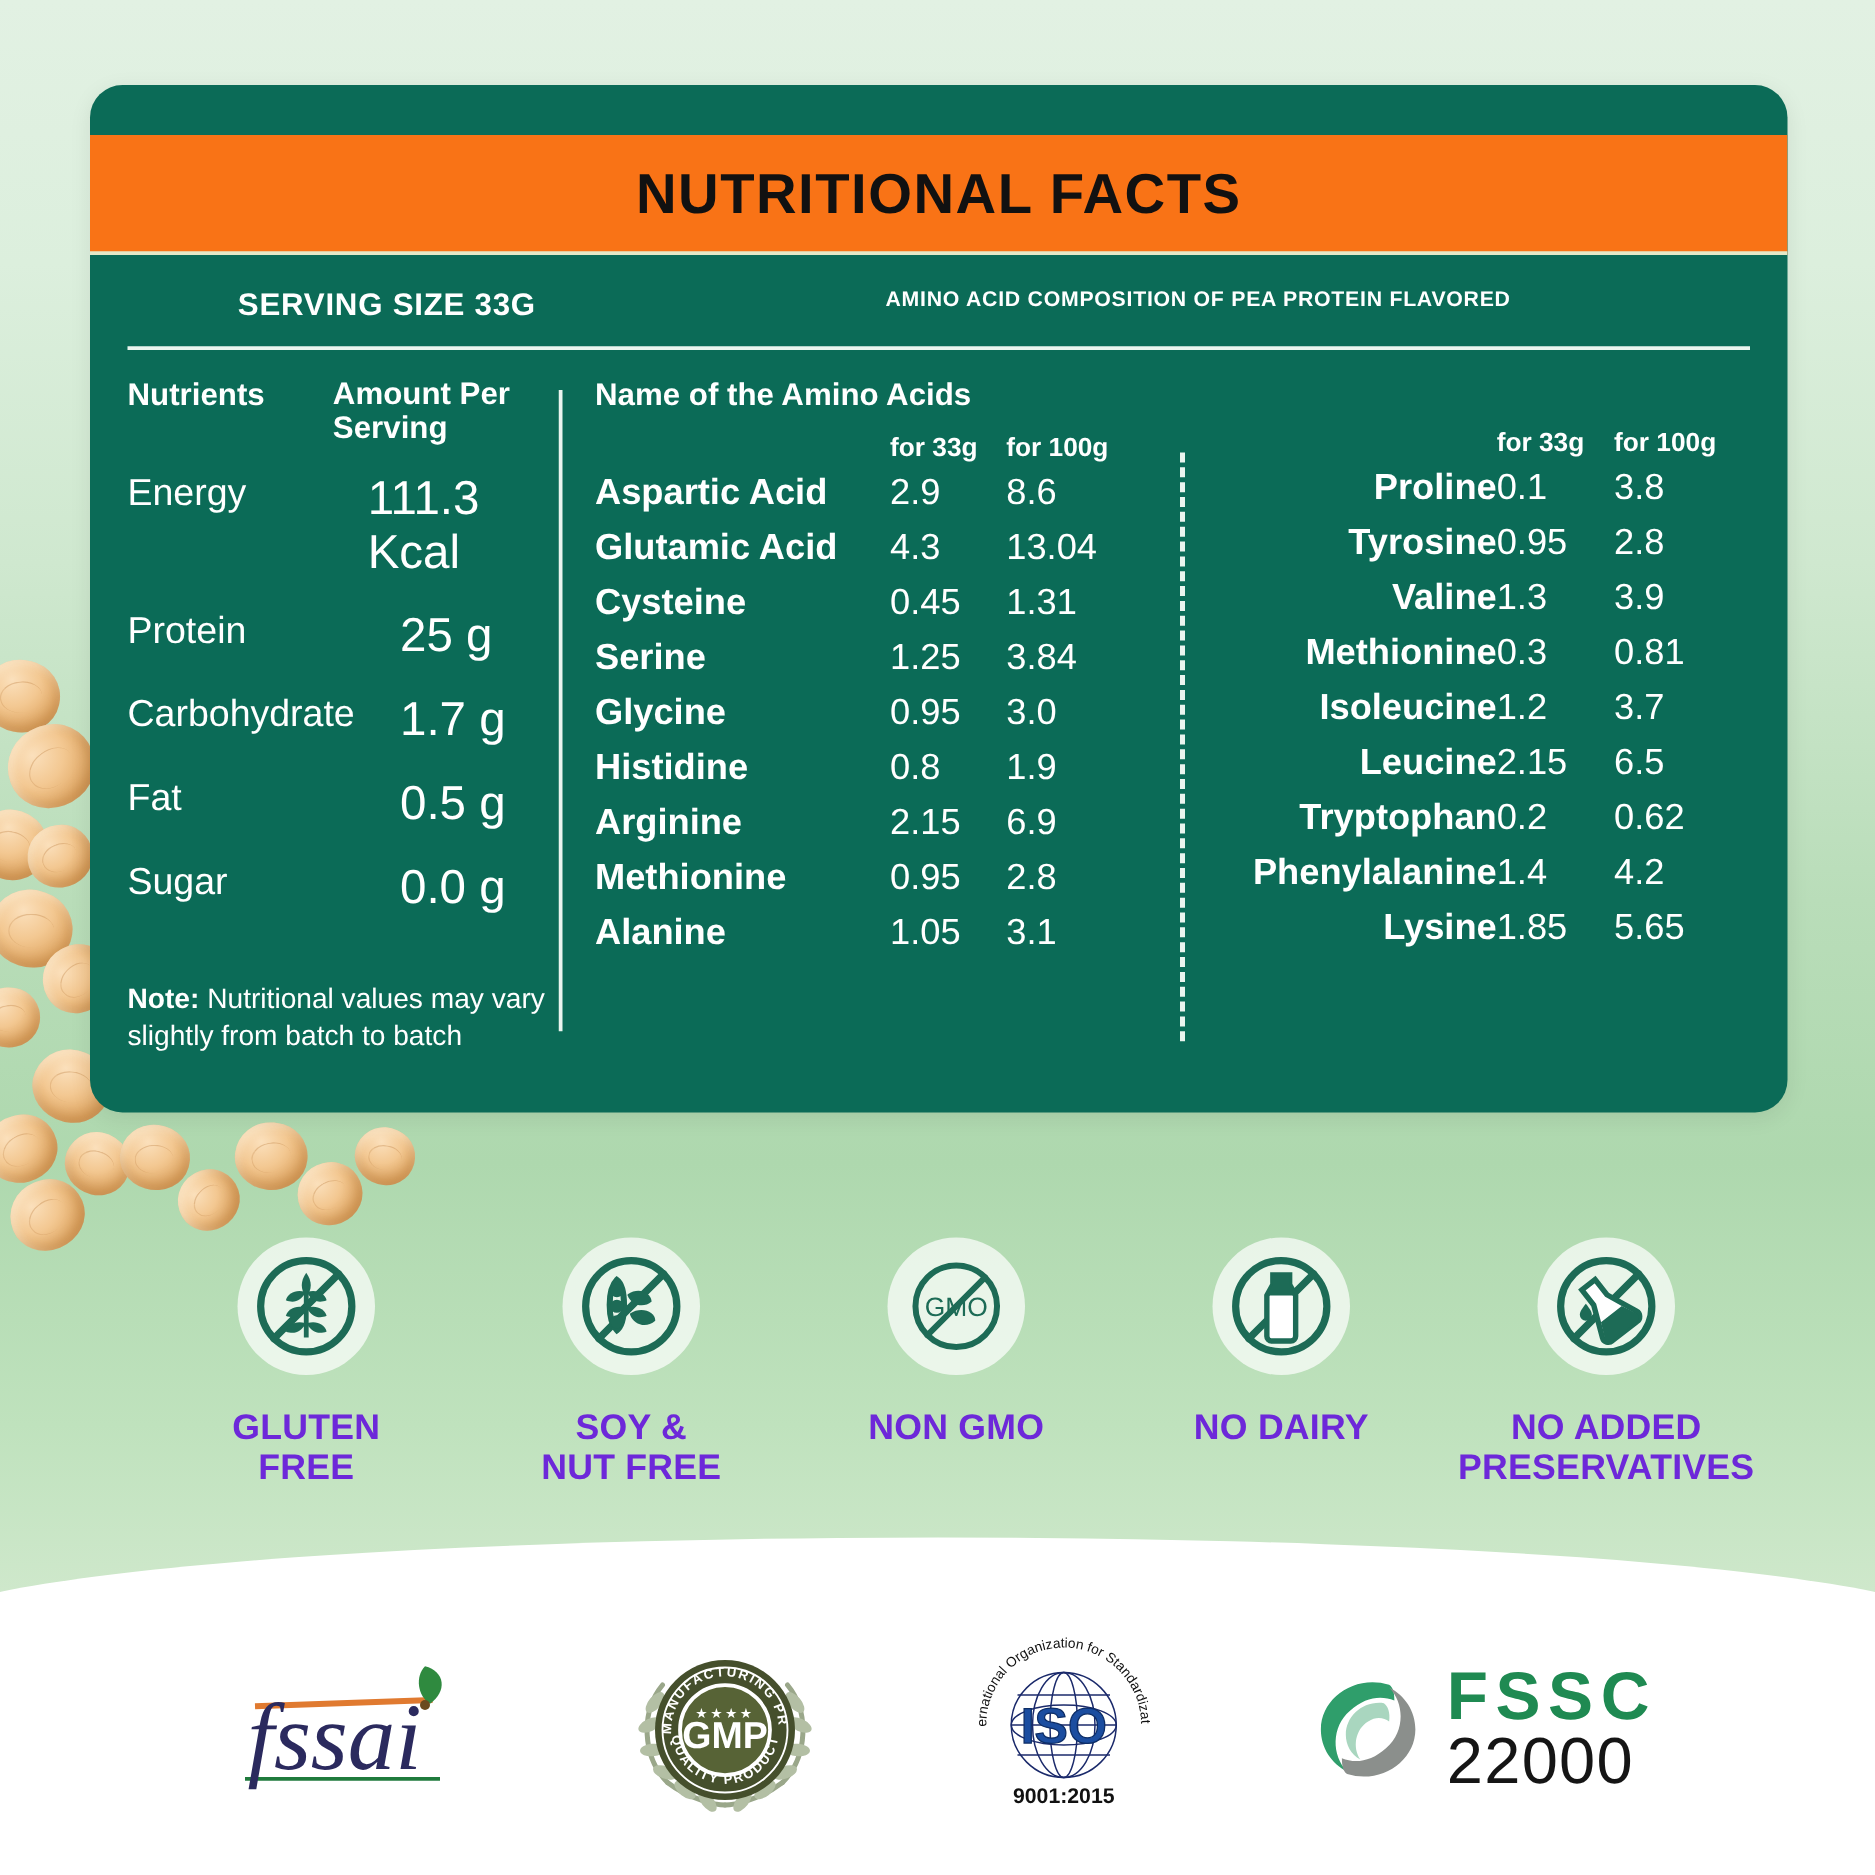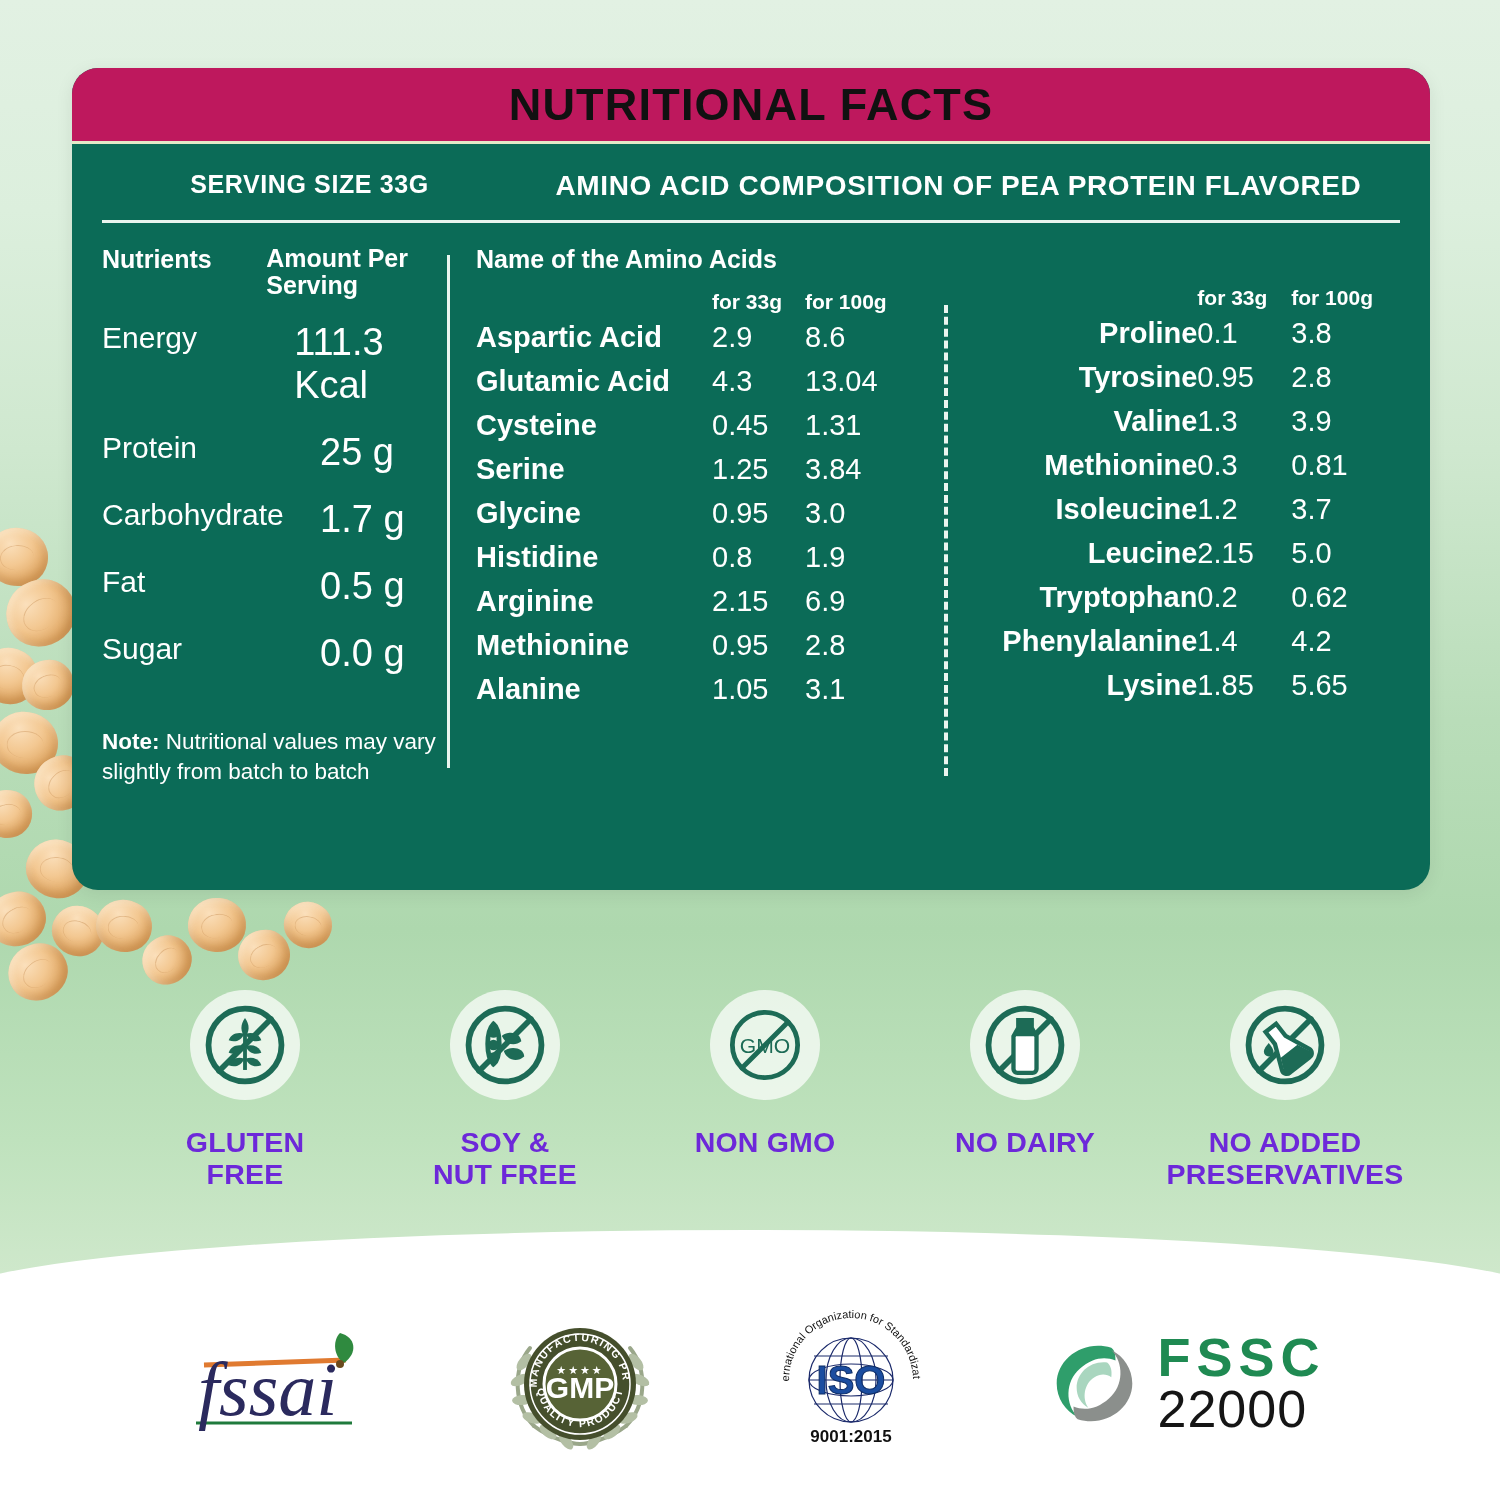--- a/index.html
+++ b/index.html
@@ -39,45 +39,46 @@
   .card {
     position: absolute;
     left: 72px; top: 68px;
     width: 1358px; height: 822px;
     border-radius: 26px;
     overflow: hidden;
     background: #0b6b57;
     box-shadow: 0 4px 18px rgba(0,0,0,0.08);
   }
   .card-header {
-    height: 76px;
-    background: #be185d;
+    height: 96px;
+    background: #f97316;
     display: flex; align-items: center; justify-content: center;
     border-bottom: 3px solid #e4e9c8;
+    margin-top: 40px;
   }
   .card-header h1 {
     font-size: 45px;
     font-weight: bold;
     letter-spacing: 1.2px;
     color: #111;
   }
   .sub-row {
     display: flex;
     padding: 26px 30px 0 30px;
     color: #ffffff;
   }
   .sub-serving {
     width: 415px;
     text-align: center;
     font-size: 25px; font-weight: bold; letter-spacing: .6px;
   }
   .sub-amino {
     flex: 1;
     text-align: center;
-    font-size: 28px; font-weight: bold; letter-spacing: .6px;
+    font-size: 17px; font-weight: bold; letter-spacing: .6px;
   }
   .hr {
     margin: 18px 30px 0 30px;
     height: 3px;
     background: #eaf5ef;
   }
 
   .body-row { display: flex; padding: 22px 30px 0 30px; }
 
   
@@ -331,21 +332,21 @@
           <div class="v2">0.81</div>
         </div>
         <div class="amino-row">
           <div class="nm">Isoleucine</div>
           <div class="v1">1.2</div>
           <div class="v2">3.7</div>
         </div>
         <div class="amino-row">
           <div class="nm">Leucine</div>
           <div class="v1">2.15</div>
-          <div class="v2">5.0</div>
+          <div class="v2">6.5</div>
         </div>
         <div class="amino-row">
           <div class="nm">Tryptophan</div>
           <div class="v1">0.2</div>
           <div class="v2">0.62</div>
         </div>
         <div class="amino-row">
           <div class="nm">Phenylalanine</div>
           <div class="v1">1.4</div>
           <div class="v2">4.2</div>

